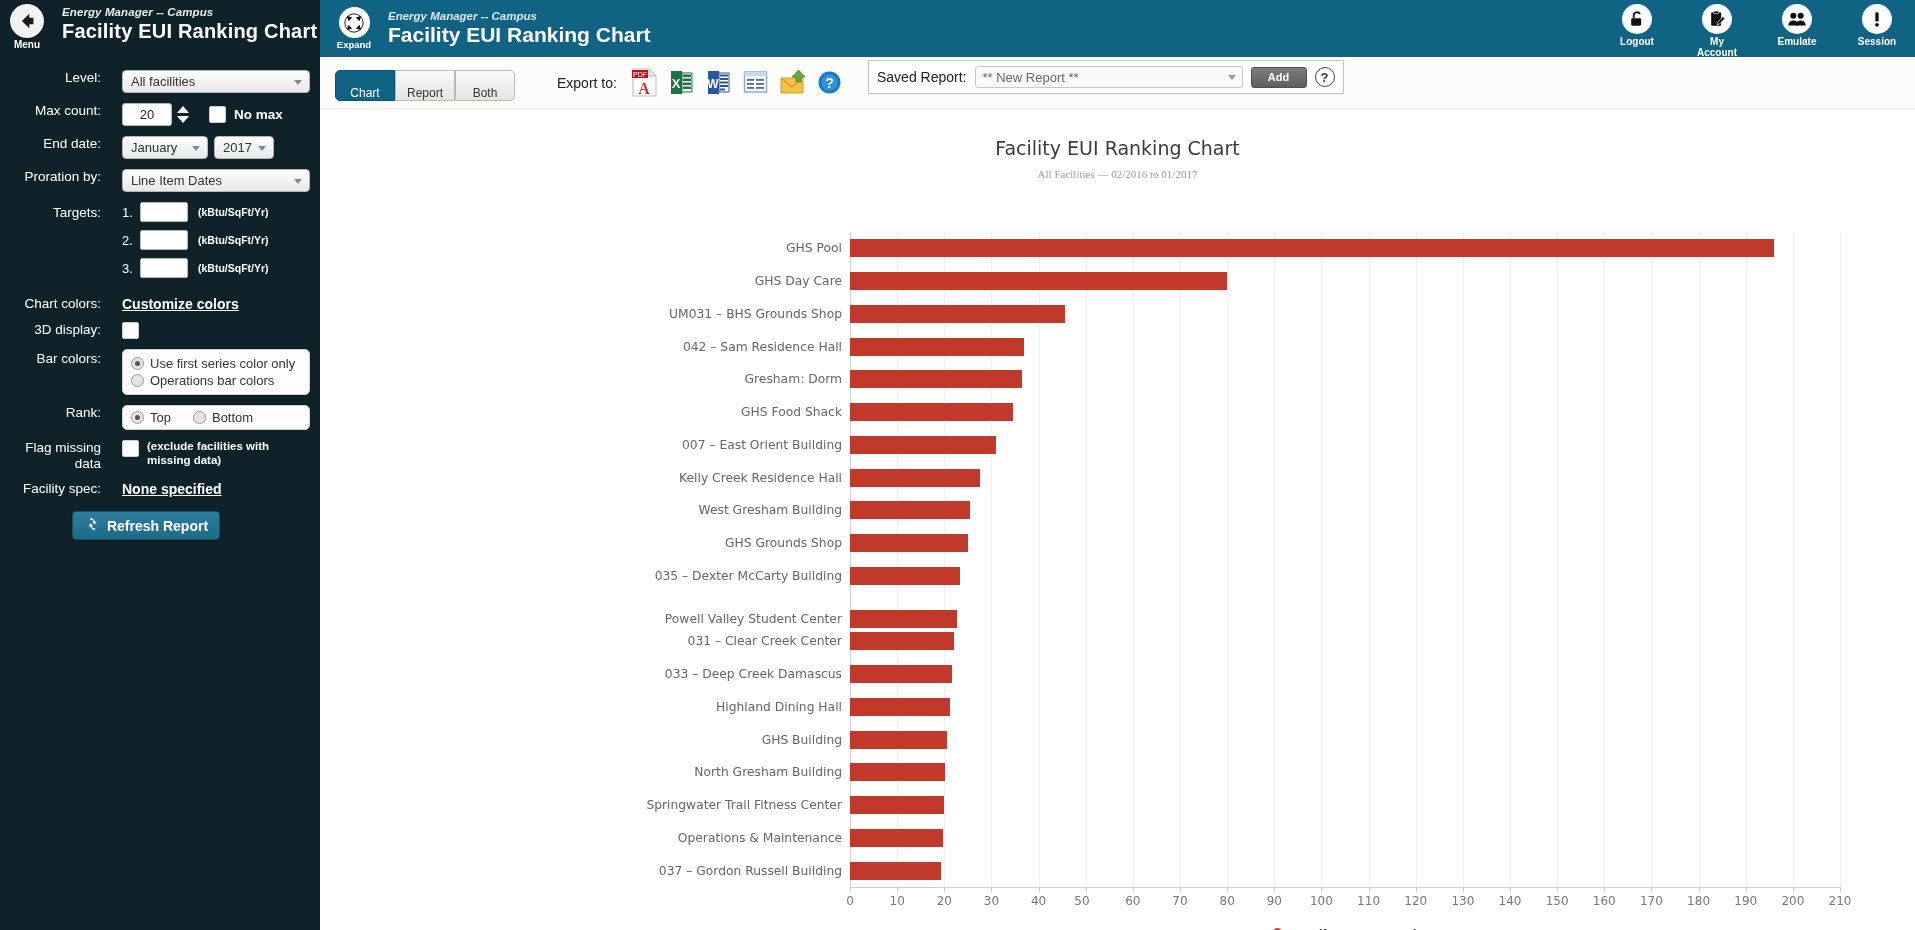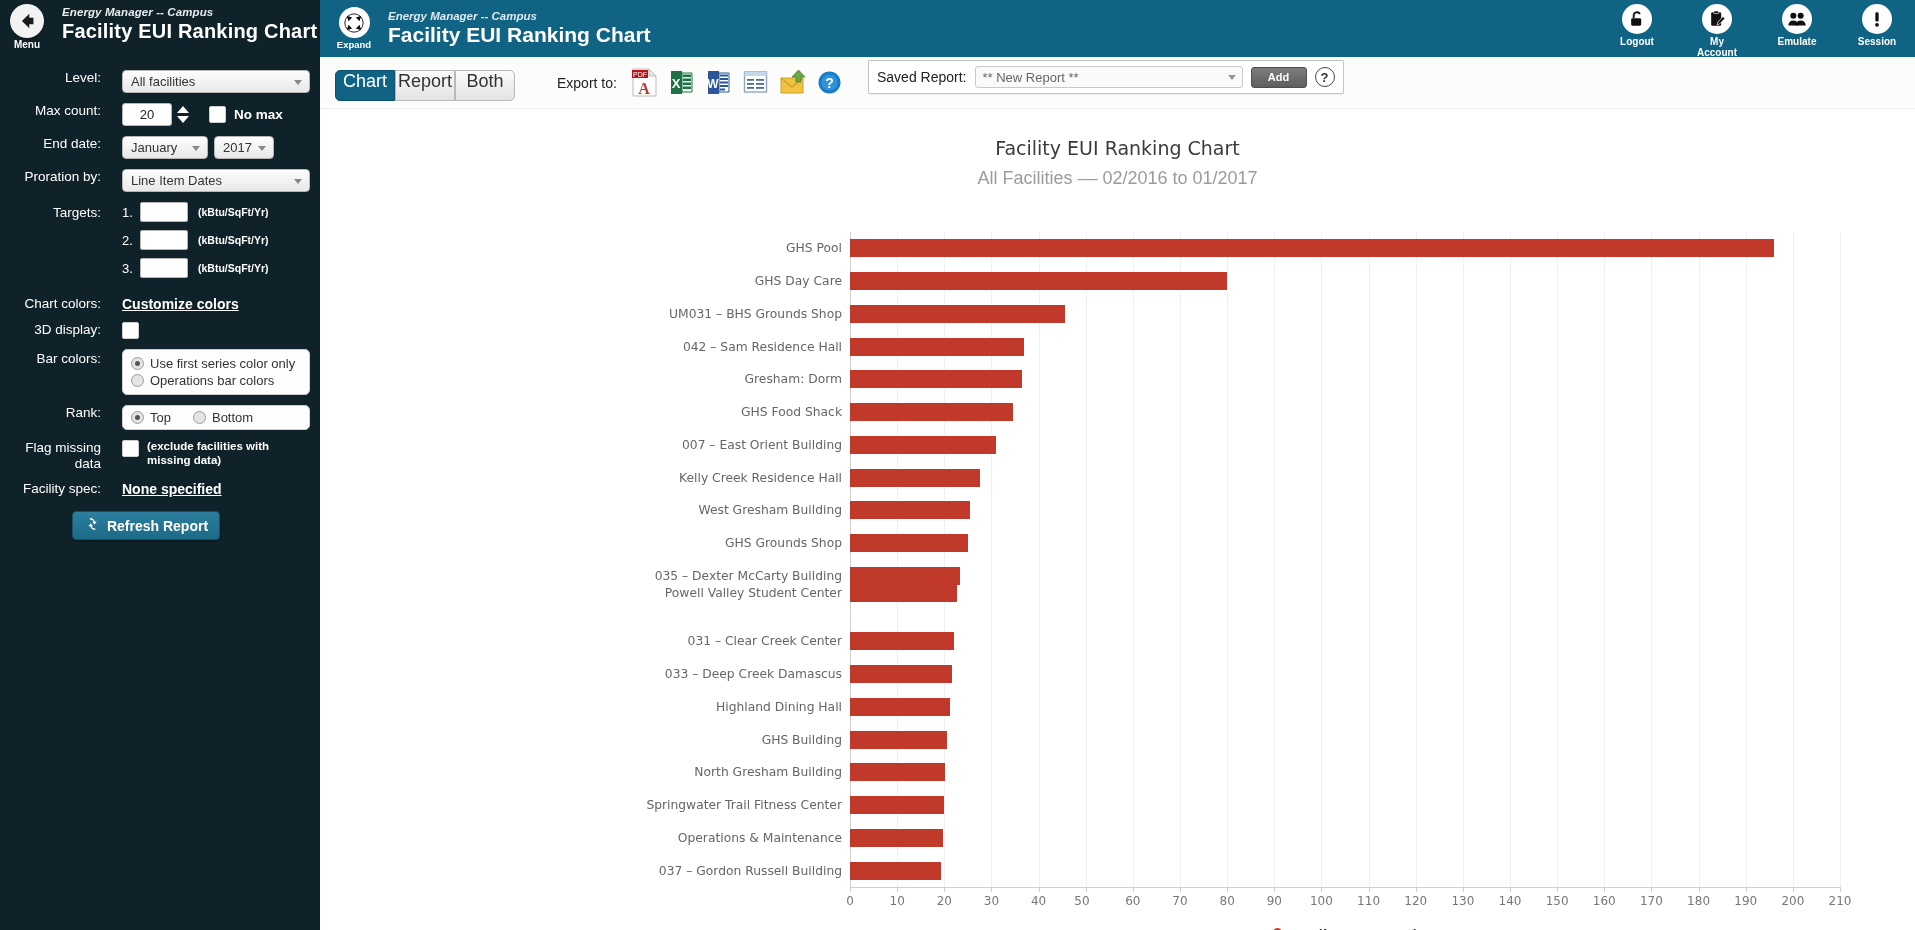--- a/index.html
+++ b/index.html
@@ -151,22 +151,22 @@
   }
   .ti-label { font-size: 10px; color: #fff; font-weight: bold; margin-top: 2px; }
 
   .toolbar {
     height: 52px; background: #fcfcfa;
     display: flex; align-items: center; position: relative;
     border-bottom: 1px solid #eee;
   }
   .tabs { display: flex; margin-left: 15px; align-items: flex-end; height: 36px; }
   .tab {
-    width: 60px; height: 31px; font-size: 18px;
-    display: flex; align-items: flex-start; justify-content: center;
+    width: 60px; height: 31px; font-size: 12px;
+    display: flex; align-items: flex-end; justify-content: center;
     background: linear-gradient(#fbfbfb, #e3e3e3);
     border: 1px solid #b9b9b9; color: #333; cursor: pointer;
   }
   .tab.first { border-radius: 5px 0 0 5px; }
   .tab.last  { border-radius: 0 5px 5px 0; }
   .tab.active { background: #116384; color: #fff; border-color: #0d5270; }
 
   .export { display: flex; align-items: center; margin-left: 42px; gap: 10px; }
   .export-label { font-size: 14px; color: #222; margin-right: 4px; }
   .exp-icon { width: 27px; height: 29px; cursor: pointer; position: relative; }
@@ -202,22 +202,22 @@
     display: flex; align-items: center; justify-content: center; cursor: pointer;
   }
 
   
   .chart-area { position: relative; height: 821px; background: #fff; }
   .chart-title {
     text-align: center; font-size: 19px; color: #3b3b3b; margin-top: 28px;
     font-family: "DejaVu Sans", sans-serif;
   }
   .chart-sub {
-    text-align: center; font-size: 18px; color: #9b9b9b; margin-top: 9px;
-    font-family: Liberation Sans, sans-serif;
+    text-align: center; font-size: 11px; color: #9b9b9b; margin-top: 9px;
+    font-family: Liberation Serif, serif;
   }
 
   .plot {
     position: absolute; left: 0; top: 95px; right: 0; bottom: 0;
   }
   .plot-inner { position: absolute; left: 530px; right: 75px; top: 0; height: 655px; }
   .grid-line {
     position: absolute; top: 0; bottom: 0; width: 1px; background: #f0f0f0;
   }
   .axis-line { position: absolute; left: 0; top: 0; bottom: 0; width: 1px; background: #cfcfcf; }
@@ -680,21 +680,21 @@
               <div class="bar" style="width: 120.214px; background: rgb(192, 57, 43);"></div>
             </div>
             <div class="barrow" style="top: 302.125px; width: 100%;">
               <div class="cat-label">GHS Grounds Shop</div>
               <div class="bar" style="width: 117.857px; background: rgb(192, 57, 43);"></div>
             </div>
             <div class="barrow" style="top: 334.875px; width: 100%;">
               <div class="cat-label">035 – Dexter McCarty Building</div>
               <div class="bar" style="width: 109.843px; background: rgb(192, 57, 43);"></div>
             </div>
-            <div class="barrow" style="top: 352px; width: 100%;">
+            <div class="barrow" style="top: 378px; width: 100%;">
               <div class="cat-label">Powell Valley Student Center</div>
               <div class="bar" style="width: 106.543px; background: rgb(192, 57, 43);"></div>
             </div>
             <div class="barrow" style="top: 400.375px; width: 100%;">
               <div class="cat-label">031 – Clear Creek Center</div>
               <div class="bar" style="width: 103.714px; background: rgb(192, 57, 43);"></div>
             </div>
             <div class="barrow" style="top: 433.125px; width: 100%;">
               <div class="cat-label">033 – Deep Creek Damascus</div>
               <div class="bar" style="width: 102.3px; background: rgb(192, 57, 43);"></div>

